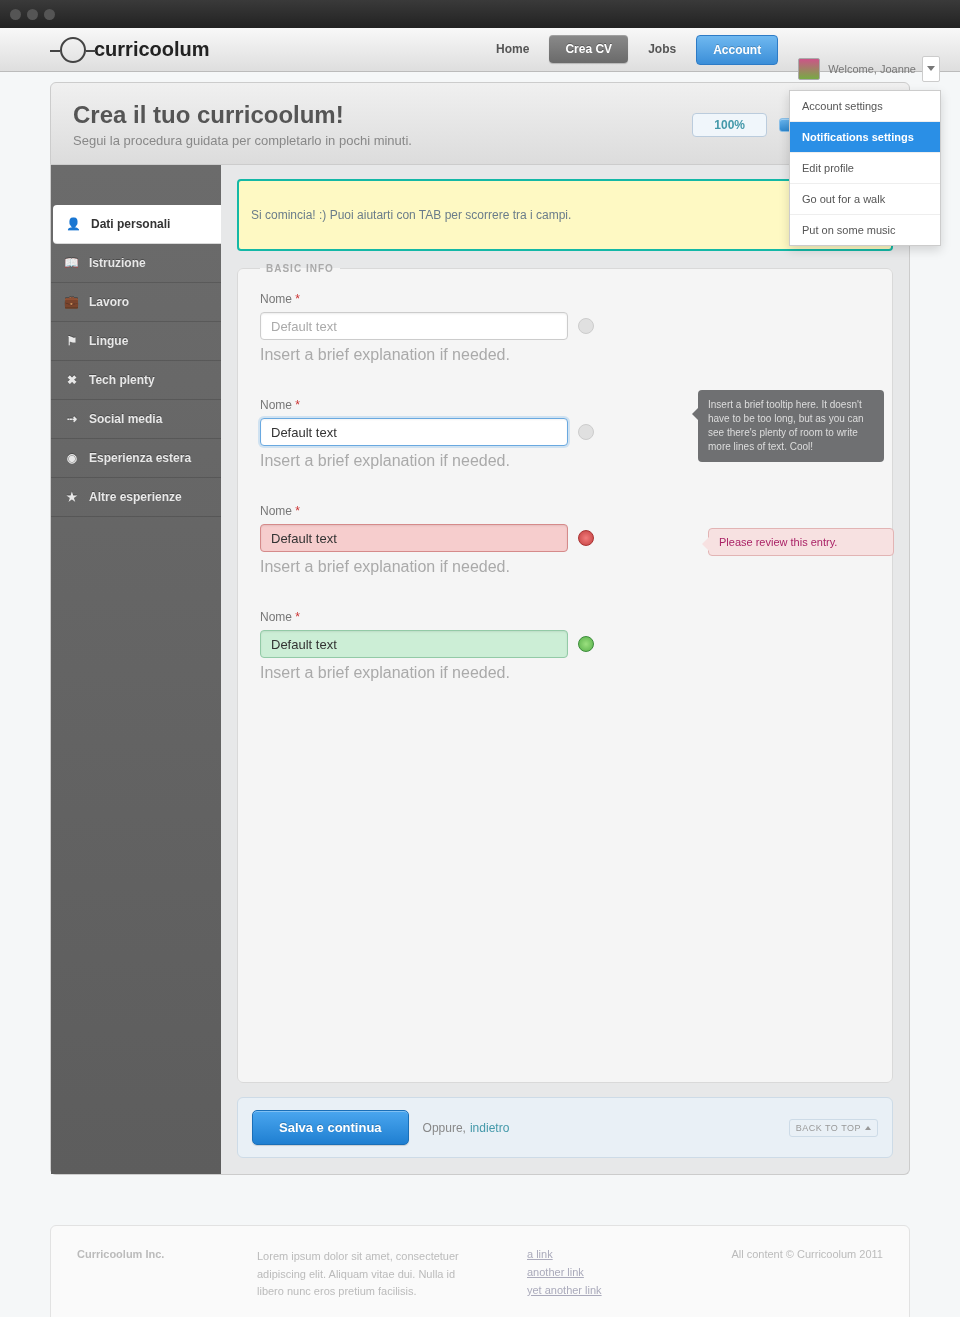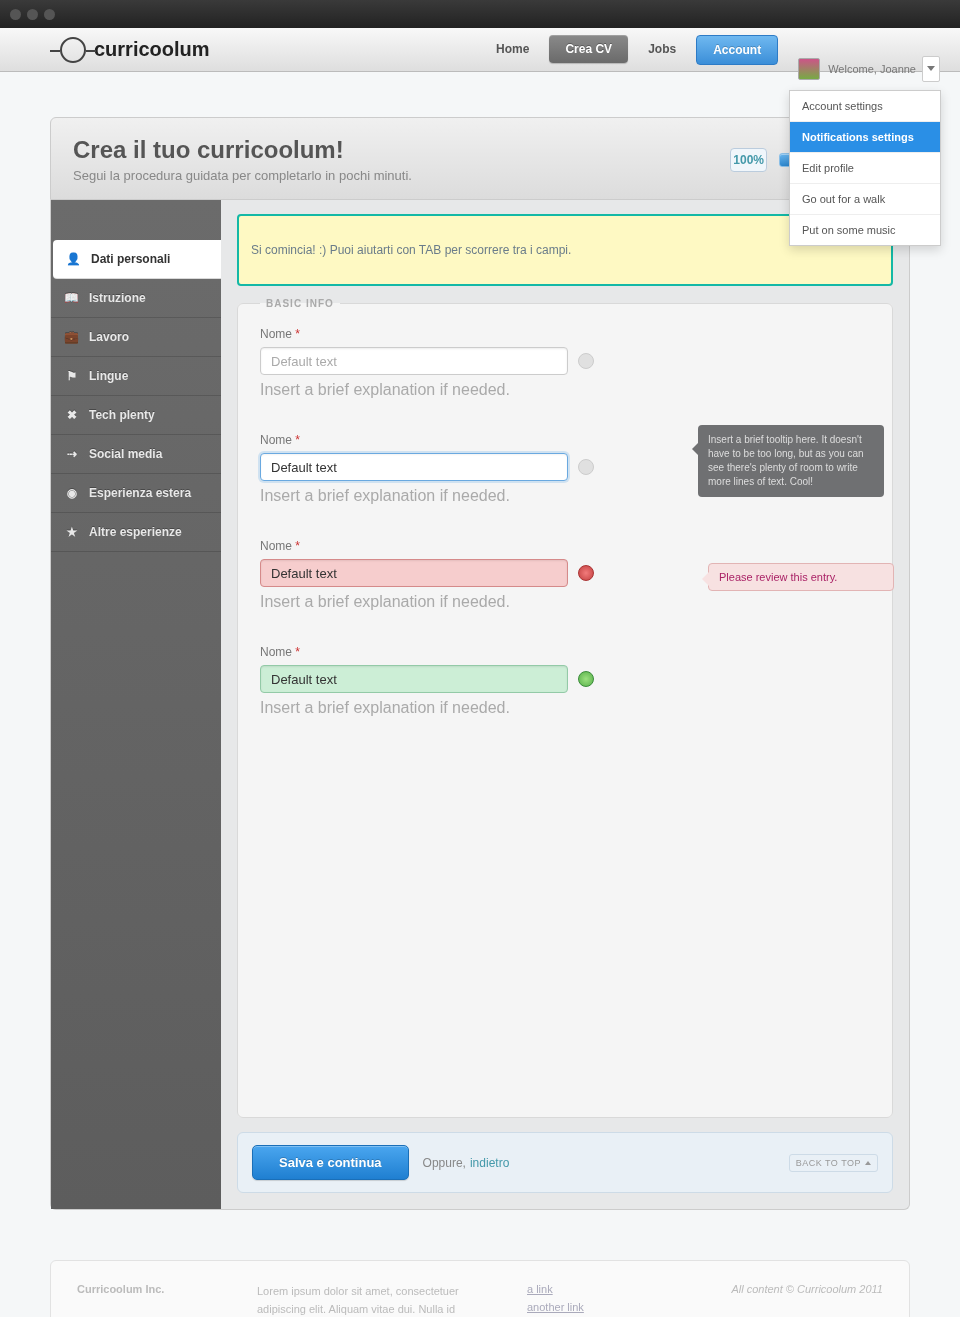--- a/index.html
+++ b/index.html
@@ -18,26 +18,26 @@
 .user { display:flex; align-items:center; margin-left:20px; position:relative;margin-top:38px; }
 .avatar { width:22px; height:22px; background:linear-gradient(#c58,#7a4); border-radius:2px; margin-right:8px; border:1px solid #aaa;}
 .welcome { font-size:11px; color:#777; margin-right:6px; }
 .caret-btn { width:18px; height:26px; border:1px solid #ccc; background:#fff; display:flex; align-items:center; justify-content:center; cursor:pointer; border-radius:2px;}
 .caret-down { width:0; height:0; border-left:4px solid transparent; border-right:4px solid transparent; border-top:5px solid #777; }
 .dropdown { position:absolute; top:34px; right:-1px; width:152px; background:#fff; border:1px solid #ccc; box-shadow:0 4px 10px rgba(0,0,0,.15); z-index:200;}
 .dropdown li { list-style:none; font-size:11px; padding:9px 12px; color:#555; border-bottom:1px solid #eee; cursor:pointer;}
 .dropdown li:last-child{border-bottom:none;}
 .dropdown li.sel { background:#2a8fe6; color:#fff; font-weight:bold; }
 
-.page { padding:10px 50px 30px;margin-top:35px; }
+.page { padding:10px 50px 30px; }
 .header-bar { background:linear-gradient(#f0f0f0,#dcdcdc); border:1px solid #ccc; border-radius:6px 6px 0 0; padding:18px 22px 16px; display:flex; align-items:center; }
 .header-bar h1 { font-size:24px; font-weight:bold; color:#555; }
 .header-bar p { font-size:13px; color:#888; margin-top:4px; }
 .progress-wrap { margin-left:auto; display:flex; align-items:center; gap:12px; }
-.pct-box { border:1px solid #bcd; background:#f0f6fb; border-radius:4px; padding:4px 2px; color:#49a; font-weight:bold; font-size:12px; }
+.pct-box { border:1px solid #bcd; background:#f0f6fb; border-radius:4px; padding:4px 21px; color:#49a; font-weight:bold; font-size:12px; }
 .pbar { width:108px; height:14px; border:1px solid #8cc0e8; border-radius:3px; background:linear-gradient(#69b6ef,#2e88cf); box-shadow:inset 0 1px rgba(255,255,255,.4);}
 
 .body-row { display:flex; background:#e7e8e9; border:1px solid #ccc; border-top:none; border-radius:0 0 6px 6px;}
 .sidebar { width:170px; background:linear-gradient(#6b6b6b,#5d5d5d); padding-top:40px; }
 .side-item { display:flex; align-items:center; gap:10px; padding:12px 14px; font-size:12px; font-weight:bold; color:#e8e8e8; cursor:pointer; border-bottom:1px solid rgba(0,0,0,.15); text-shadow:0 -1px rgba(0,0,0,.3);}
 .side-item.active { background:#fff; color:#333; border-radius:4px 0 0 4px; margin-left:2px; text-shadow:none;}
 .si-icon { width:14px; height:14px; display:inline-flex; align-items:center; justify-content:center; font-size:12px;}
 
 .content { flex:1; padding:14px 16px 16px; }
 .info-bar { border:2px solid #14b8a6; background:#fef9c3; color:#6a7c8a; border-radius:4px; padding:27px 12px; font-size:12px;}
@@ -66,21 +66,21 @@
 .btn-primary { background:linear-gradient(#4aa6ef,#1f7fd1); border:1px solid #1a6fb8; color:#fff; font-weight:bold; font-size:13px; padding:9px 26px; border-radius:5px; cursor:pointer; text-shadow:0 -1px rgba(0,0,0,.2); box-shadow:inset 0 1px rgba(255,255,255,.3),0 1px 1px rgba(0,0,0,.15);}
 .or-txt { margin-left:14px; font-size:12px; color:#888;}
 .back-link { color:#49a; margin-left:4px; cursor:pointer; font-size:12px;}
 .back-top { margin-left:auto; font-size:9px; color:#999; border:1px solid #cddbe7; padding:3px 6px; border-radius:3px; display:flex; align-items:center; gap:4px; cursor:pointer; letter-spacing:.5px;}
 .caret-up{width:0;height:0;border-left:3px solid transparent;border-right:3px solid transparent;border-bottom:4px solid #999;}
 
 .footer { margin:20px 50px 40px; border:1px solid #e2e2e2; border-radius:6px; background:#fafafa; padding:22px 26px; display:flex; gap:60px; font-size:11px; color:#bbb;}
 .footer .col1{ font-weight:bold; width:120px;}
 .footer .col2{ width:210px; line-height:1.6;}
 .footer .col3 a{ display:block; color:#aab; text-decoration:underline; margin-bottom:6px; cursor:pointer;}
-.footer .col4{ margin-left:auto;font-style:italic;}
+.footer .col4{ margin-left:auto;}
 </style>
 </head>
 <body>
 
 <div class="titlebar">
   <span class="tl-dot"></span>
   <span class="tl-dot"></span>
   <span class="tl-dot"></span>
 </div>
 

